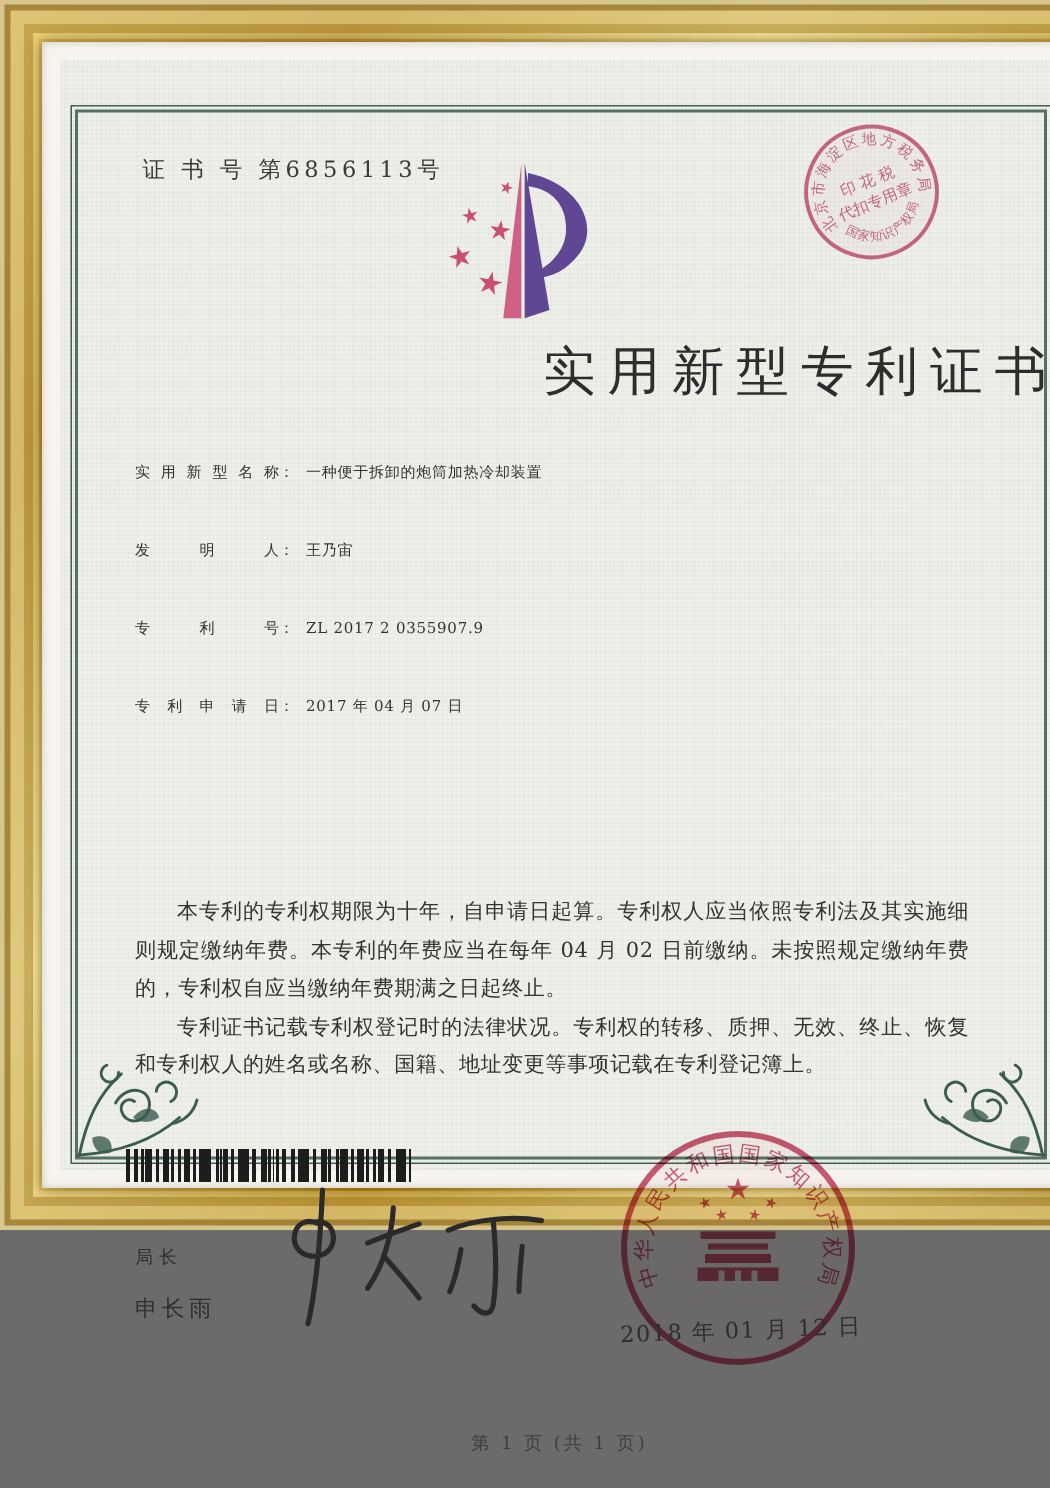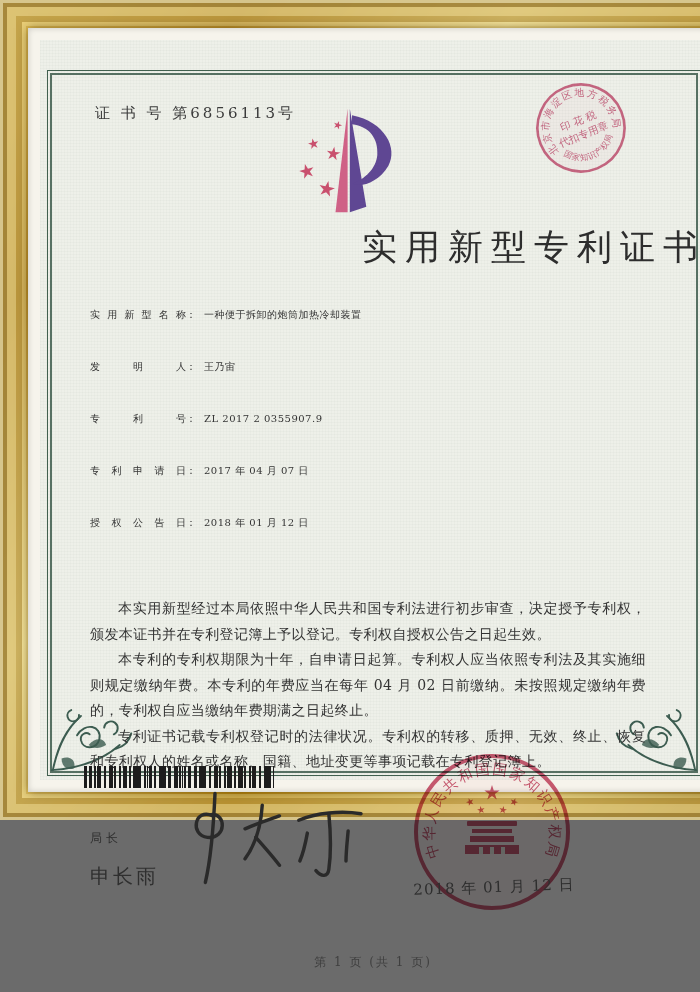--- a/index.html
+++ b/index.html
@@ -61,21 +61,21 @@
   
   .barcode{
     left:44px;top:726px;width:190px;height:22px;
     background:
       repeating-linear-gradient(90deg,#1d1d1d 0 2px,transparent 2px 5px),
       repeating-linear-gradient(90deg,#1d1d1d 0 1px,transparent 1px 7px),
       repeating-linear-gradient(90deg,#1d1d1d 0 3px,transparent 3px 13px);
   }
   
   .officer-title{left:50px;top:790px;font-size:12px;letter-spacing:4px;color:#2f2f2f;}
-  .officer-name{left:50px;top:823px;font-size:20px;letter-spacing:3px;color:#2f2f2f;}
+  .officer-name{left:50px;top:823px;font-size:15px;letter-spacing:3px;color:#2f2f2f;}
   .signature{left:138px;top:748px;width:205px;height:102px;}
   .seal{left:367px;top:707px;width:170px;height:170px;mix-blend-mode:multiply;opacity:0.93;}
   .seal-date{left:360px;top:838px;width:188px;text-align:center;font-size:15px;
              letter-spacing:1px;color:#2e2e2e;transform:rotate(-2deg);}
   .footer{left:0;right:0;top:878px;text-align:center;font-size:12px;
           letter-spacing:2px;color:#3f3f3f;margin-top:36px;}
   svg text{font-family:"DejaVu Serif","Liberation Serif",serif;}
 </style>
 </head>
 <body>
@@ -157,27 +157,23 @@
       </div>
       <div class="row">
         <span class="lbl">发明人</span><span>：</span><span class="val">王乃宙</span>
       </div>
       <div class="row">
         <span class="lbl">专利号</span><span>：</span><span class="val">ZL 2017 2 0355907.9</span>
       </div>
       <div class="row">
         <span class="lbl">专利申请日</span><span>：</span><span class="val">2017 年 04 月 07 日</span>
       </div>
-      <div class="row">
-        <span class="lbl">授权公告日</span><span>：</span><span class="val">2018 年 01 月 12 日</span>
-      </div>
     </div>
 
     <div class="paras">
-      <p>本实用新型经过本局依照中华人民共和国专利法进行初步审查，决定授予专利权，颁发本证书并在专利登记簿上予以登记。专利权自授权公告之日起生效。</p>
       <p>本专利的专利权期限为十年，自申请日起算。专利权人应当依照专利法及其实施细则规定缴纳年费。本专利的年费应当在每年 04 月 02 日前缴纳。未按照规定缴纳年费的，专利权自应当缴纳年费期满之日起终止。</p>
       <p>专利证书记载专利权登记时的法律状况。专利权的转移、质押、无效、终止、恢复和专利权人的姓名或名称、国籍、地址变更等事项记载在专利登记簿上。</p>
     </div>
 
     <div class="barcode"></div>
 
     <div class="officer-title">局长</div>
     <div class="officer-name">申长雨</div>
 
     <svg class="signature" viewBox="0 0 190 95">

